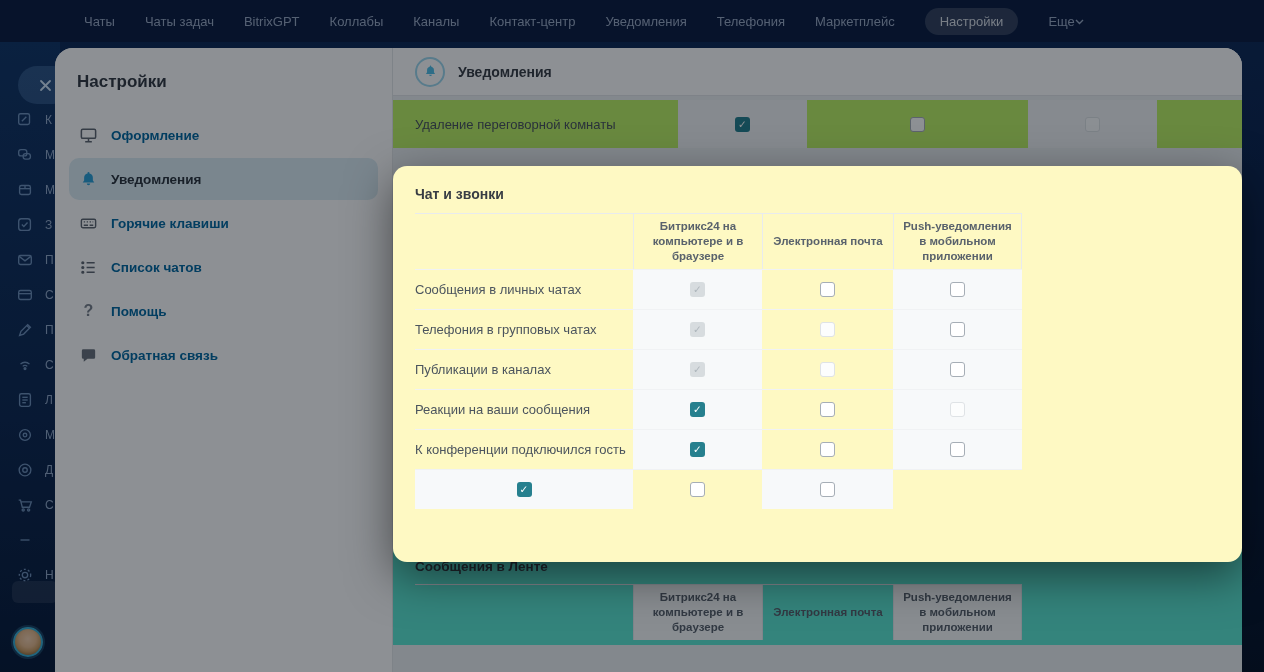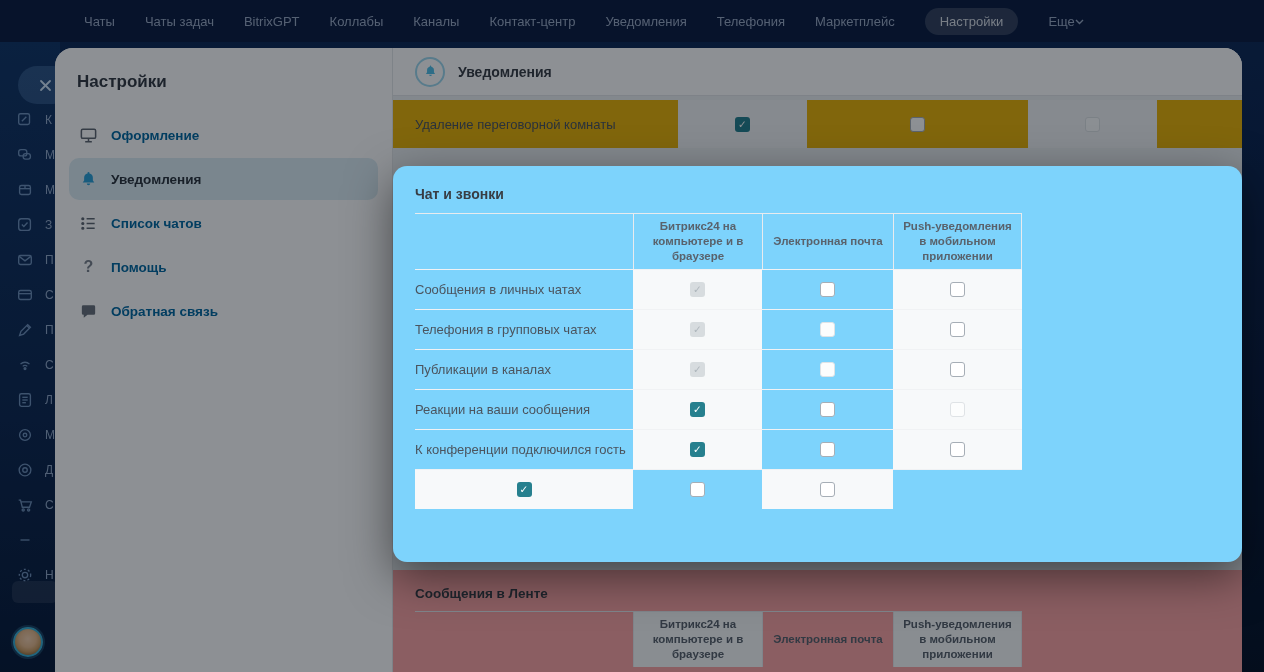--- a/index.html
+++ b/index.html
@@ -79,43 +79,43 @@
   .bell-badge {
     width:30px; height:30px; border-radius:50%; border:2px solid #9ed9ef;
     display:flex; align-items:center; justify-content:center;
   }
   .c-header-title { margin-left:13px; font-size:14px; font-weight:bold; color:#383d44; }
 
   .ngrid { display:grid; grid-template-columns:240px 129px 131px 129px 1fr; }
   .cell-cb { display:flex; align-items:center; justify-content:center; }
   .stripe { background:#f2f5f6; }
 
-  .c-row-block { margin-top:4px; background:#eab308; height:48px;gap:45px; }
+  .c-row-block { margin-top:4px; background:#bef264; height:48px;gap:45px; }
   .c-row-block .row-label { display:flex; align-items:center; padding-left:22px; font-size:13px; color:#4b545e; }
 
-  .c-feed-block { position:absolute; left:0; top:522px; width:849px; height:102px; background:#fca5a5; }
+  .c-feed-block { position:absolute; left:0; top:495px; width:849px; height:102px; background:#5eead4; }
   .section-title { padding:16px 0 10px 22px; font-size:13.5px; font-weight:bold; color:#383d44; }
 
   .thead { margin-left:22px; width:607px; display:grid; grid-template-columns:218px 129px 131px 129px; }
   .thead .th {
     min-height:52px; display:flex; align-items:center; justify-content:center; text-align:center;
     font-size:11.5px; font-weight:bold; color:#59626c; line-height:1.3; padding:5px 8px;
     border-top:1px solid #e8ebee; border-left:1px solid #e8ebee;
   }
   .thead .th-label { border-left:none; border-top:1px solid #e8ebee; }
   .thead .th:last-child { border-right:1px solid #e8ebee; }
   .thead .stripe-h { background:#f7f9fa; }
 
   
   .overlay { position:absolute; inset:0; background:rgba(3,8,18,0.45); z-index:50; }
 
   
   .card {
     position:absolute; left:393px; top:166px; width:849px; height:396px;
-    background:#7dd3fc; border-radius:14px; z-index:60;
+    background:#fef9c3; border-radius:14px; z-index:60;
     box-shadow:0 14px 46px rgba(0,0,0,0.5);
   }
   .card-title { margin:20px 0 11px 22px; font-size:14px; font-weight:bold; color:#383d44; }
   .tbody { margin-left:22px; width:607px; }
   .trow { display:grid; grid-template-columns:218px 129px 131px 129px; height:40px; border-top:1px solid #f0f2f4; }
   .trow .row-label { display:flex; align-items:center; font-size:13px; color:#4b545e; }
   .tbody .stripe-b { background:#f7f9fa; }
 
   
   .cb { width:15px; height:15px; border-radius:3px; display:flex; align-items:center; justify-content:center; cursor:pointer; }
@@ -280,20 +280,28 @@
         <span class="menu-label">Оформление</span>
       </div>
       <div class="menu-item selected">
         <svg width="19" height="19" viewBox="0 0 20 20">
             <path fill="#2AA0D8" d="M10 2a1 1 0 0 1 1 1v.7A4.6 4.6 0 0 1 14.6 8.2v2.9l1.5 2.1H3.9l1.5-2.1V8.2A4.6 4.6 0 0 1 9 3.7V3a1 1 0 0 1 1-1z"></path>
             <path fill="#2AA0D8" d="M8.2 14.2a1.8 1.8 0 0 0 3.6 0z"></path>
           </svg>
         <span class="menu-label">Уведомления</span>
       </div>
       <div class="menu-item">
+        <svg width="19" height="19" viewBox="0 0 20 20" fill="none" stroke="#5f6771" stroke-width="1.5">
+            <rect x="2.5" y="5.5" width="15" height="9" rx="1.5"></rect>
+            <line x1="5" y1="8.3" x2="15" y2="8.3" stroke-dasharray="1.4 1.7"></line>
+            <line x1="5" y1="11.8" x2="15" y2="11.8" stroke-dasharray="4.5 1.7"></line>
+          </svg>
+        <span class="menu-label">Горячие клавиши</span>
+      </div>
+      <div class="menu-item">
         <svg width="19" height="19" viewBox="0 0 20 20" fill="none" stroke="#5f6771" stroke-width="1.6">
             <circle cx="4" cy="5" r="0.9" fill="#5f6771"></circle>
             <circle cx="4" cy="10" r="0.9" fill="#5f6771"></circle>
             <circle cx="4" cy="15" r="0.9" fill="#5f6771"></circle>
             <line x1="8" y1="5" x2="16.5" y2="5"></line>
             <line x1="8" y1="10" x2="16.5" y2="10"></line>
             <line x1="8" y1="15" x2="16.5" y2="15"></line>
           </svg>
         <span class="menu-label">Список чатов</span>
       </div>

